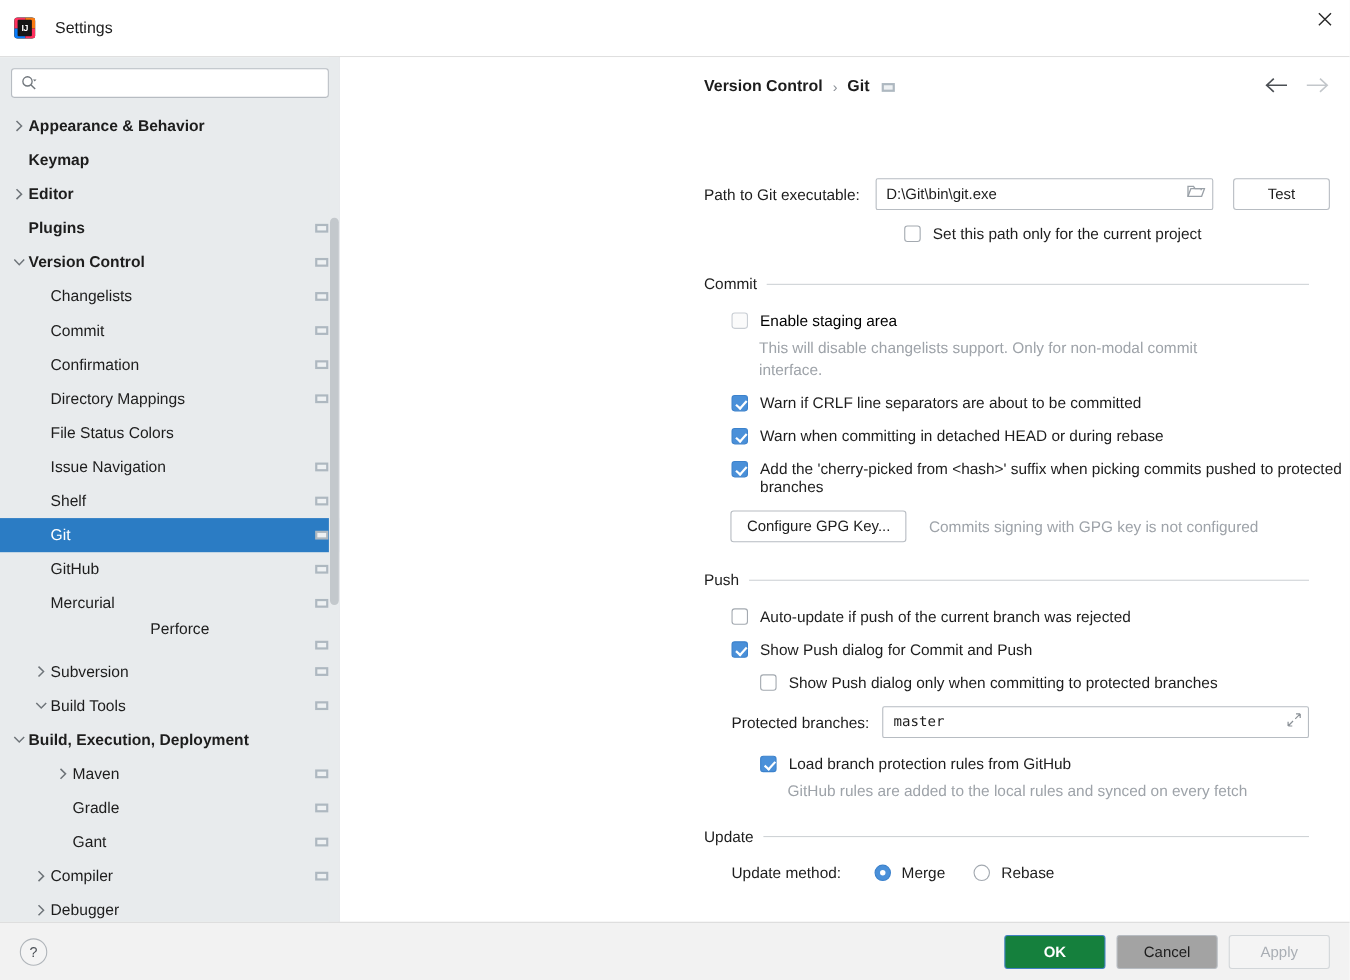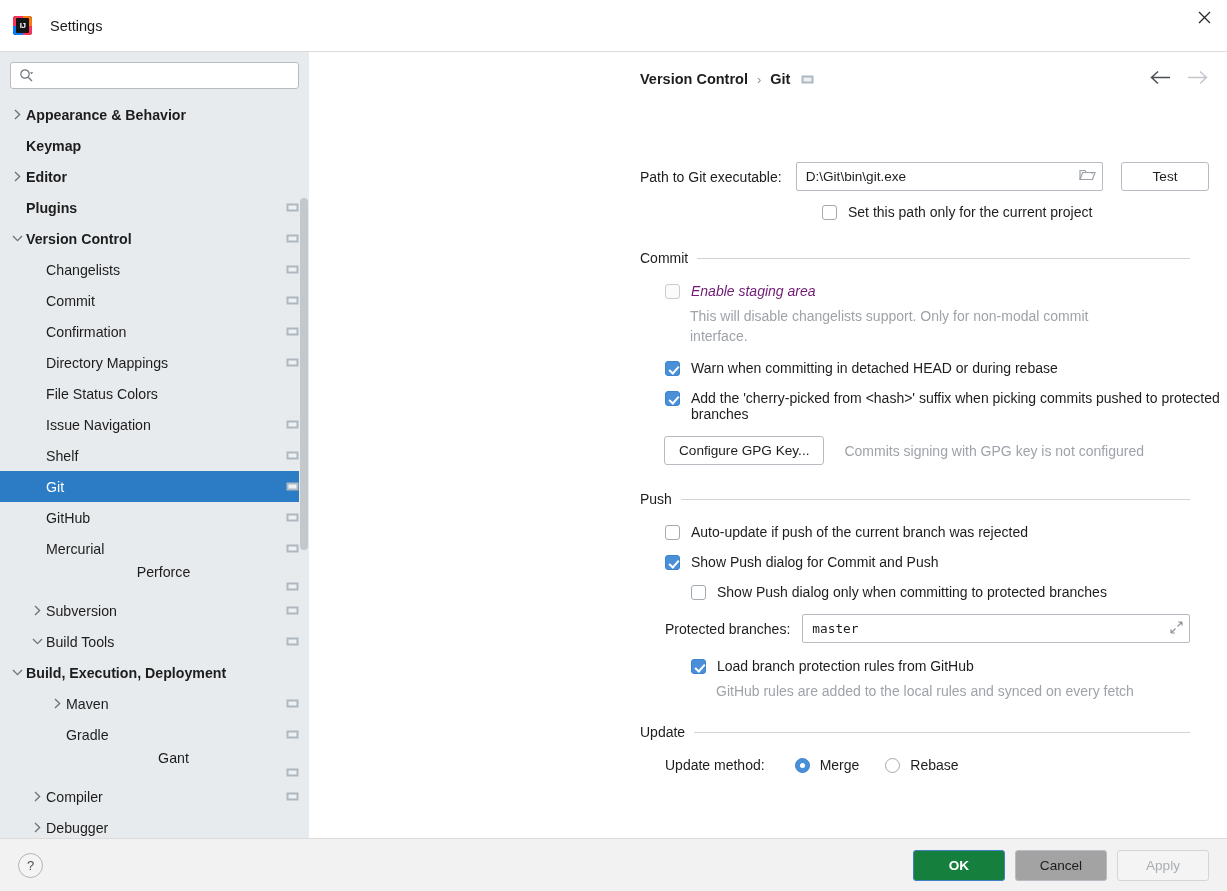--- a/index.html
+++ b/index.html
@@ -235,21 +235,21 @@
     border-width: 0 2px 2px 0;
     transform: rotate(42deg);
   }
   .checkbox.disabled {
     border-color: #c9ced4; background: #fbfbfb; cursor: default;
   }
   .cb-label {
     font-size: 14px; color: #1d1d1d;
     margin-left: 11px; line-height: 16px;
   }
-  .cb-label.disabled { color: #701a75; font-style: italic; }
+  .cb-label.disabled { color: #000000; }
 
   .hint {
     font-size: 14px; color: #9ea3a9;
     line-height: 20px;
   }
 
   .section {
     display: flex; align-items: center;
     margin-left: 331px; margin-right: 37px;
   }
@@ -552,21 +552,21 @@
           <div class="tree-row" style="padding-left: 48px;">
             <span class="twisty"></span>
             <span class="label">Gradle</span>
             <span class="badge">
               <svg class="badge-ico" width="13" height="13" viewBox="0 0 13 13">
                 <rect x="0.5" y="2.5" width="12" height="8" fill="#aeb8c0"></rect>
                 <rect x="2.5" y="4.5" width="8" height="4" fill="#eef1f3"></rect>
               </svg>
             </span>
           </div>
-          <div class="tree-row" style="padding-left: 48px; flex-direction: column;">
+          <div class="tree-row" style="padding-left: 48px;">
             <span class="twisty"></span>
             <span class="label">Gant</span>
             <span class="badge">
               <svg class="badge-ico" width="13" height="13" viewBox="0 0 13 13">
                 <rect x="0.5" y="2.5" width="12" height="8" fill="#aeb8c0"></rect>
                 <rect x="2.5" y="4.5" width="8" height="4" fill="#eef1f3"></rect>
               </svg>
             </span>
           </div>
           <div class="tree-row" style="padding-left: 28px;">
@@ -649,20 +649,24 @@
 
         <div class="cb-row" style="margin-left:356px; margin-top:17px;">
           <div class="checkbox disabled"></div>
           <div class="cb-label disabled">Enable staging area</div>
         </div>
         <div class="hint" style="margin-left:381px; margin-top:7px; max-width:700px;">
           <div>This will disable changelists support. Only for non-modal commit</div>
           <div>interface.</div>
         </div>
 
+        <div class="cb-row" style="margin-left:356px; margin-top:12px;">
+          <div class="checkbox checked"></div>
+          <div class="cb-label">Warn if CRLF line separators are about to be committed</div>
+        </div>
         <div class="cb-row" style="margin-left:356px;">
           <div class="checkbox checked"></div>
           <div class="cb-label">Warn when committing in detached HEAD or during rebase</div>
         </div>
         <div class="cb-row" style="margin-left:356px;">
           <div class="checkbox checked"></div>
           <div class="cb-label">Add the 'cherry-picked from &lt;hash&gt;' suffix when picking commits pushed to protected branches</div>
         </div>
 
         <div style="display:flex; align-items:center; margin-left:355px; margin-top:14px;">

